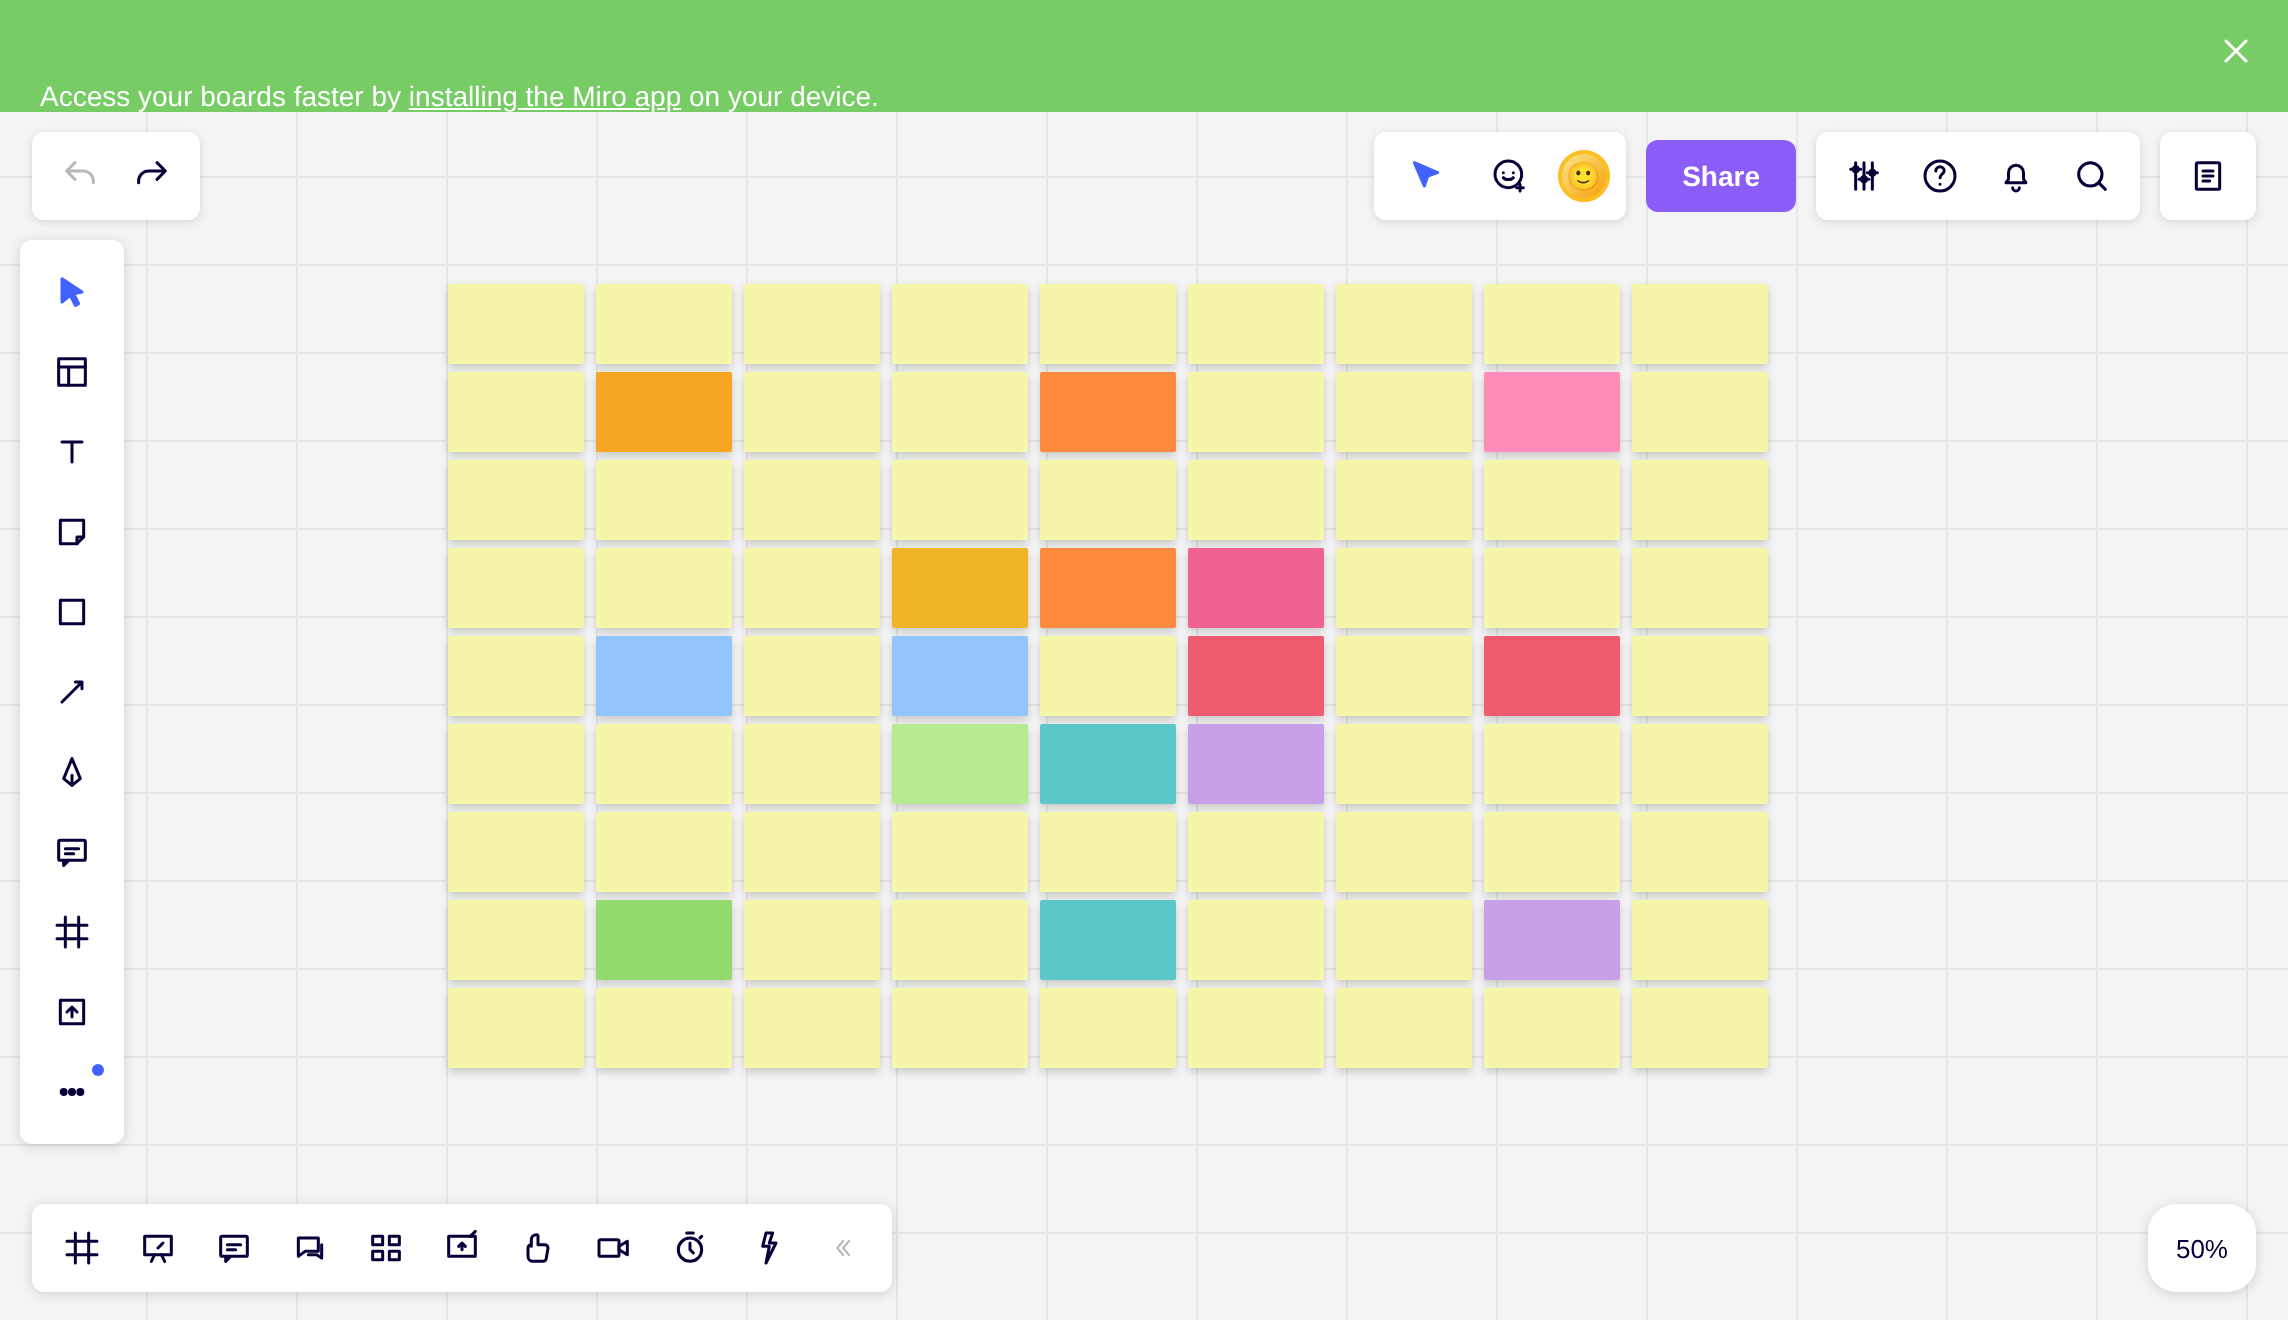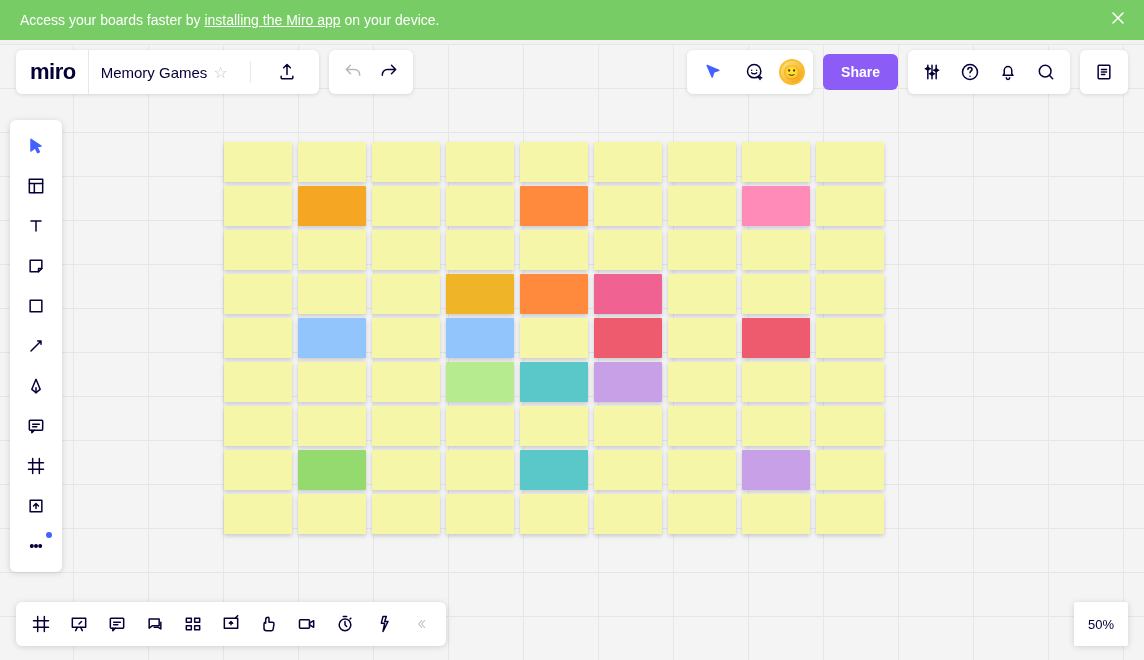--- a/index.html
+++ b/index.html
@@ -5,25 +5,25 @@
     * { box-sizing: border-box; margin: 0; padding: 0; }
     body {
       font-family: -apple-system, BlinkMacSystemFont, "Segoe UI", Helvetica, Arial, sans-serif;
       background: #f2f2f2;
       width: 1144px;
       height: 660px;
       overflow: hidden;
       position: relative;
     }
     .banner {
-      height: 40px;
+      height: 56px;
       background: #77cc66;
       color: #fff;
       display: flex;
-      align-items: center;
+      align-items: flex-end;
       padding: 0 20px;
       font-size: 14px;
       position: relative;
     }
     .banner a { color: #fff; text-decoration: underline; }
     .banner .close {
       position: absolute;
       right: 16px;
       top: 50%;
       transform: translateY(-50%);
@@ -161,21 +161,21 @@
       padding: 4px 8px;
       height: 44px;
     }
     .bottom-bar .icon-btn { width: 34px; }
 
     .zoom {
       position: absolute;
       right: 16px;
       bottom: 14px;
       background: #fff;
-      border-radius: 2px;
+      border-radius: 14px;
       box-shadow: 0 1px 6px rgba(0,0,0,0.15);
       height: 44px;
       display: flex;
       align-items: center;
       padding: 0 14px;
       font-size: 13px;
       color: #050038;
       font-weight: 500;
     }
     svg { width: 20px; height: 20px; stroke: currentColor; stroke-width: 1.8; fill: none; stroke-linecap: round; stroke-linejoin: round; }
@@ -191,33 +191,20 @@
   <span class="close">
     <svg viewBox="0 0 24 24">
         <path d="M6 6l12 12M18 6L6 18"></path>
       </svg>
   </span>
 </div>
 
 <div class="canvas"></div>
 
 <div class="topbar">
-  <div class="panel logo-panel">
-    <span class="logo-text">miro</span>
-    <span class="board-name">
-      <span>Memory Games</span>
-      <span class="star">☆</span>
-    </span>
-    <span class="divider"></span>
-    <div class="icon-btn">
-      <svg viewBox="0 0 24 24">
-          <path d="M12 3v12M8 7l4-4 4 4M5 17v2a1 1 0 001 1h12a1 1 0 001-1v-2"></path>
-        </svg>
-    </div>
-  </div>
 
   <div class="panel undo-panel">
     <div class="icon-btn">
       <svg viewBox="0 0 24 24">
           <path d="M9 14L4 9l5-5M4 9h10a6 6 0 016 6v1" stroke="#b8b8b8"></path>
         </svg>
     </div>
     <div class="icon-btn">
       <svg viewBox="0 0 24 24">
           <path d="M15 14l5-5-5-5M20 9H10a6 6 0 00-6 6v1"></path>

